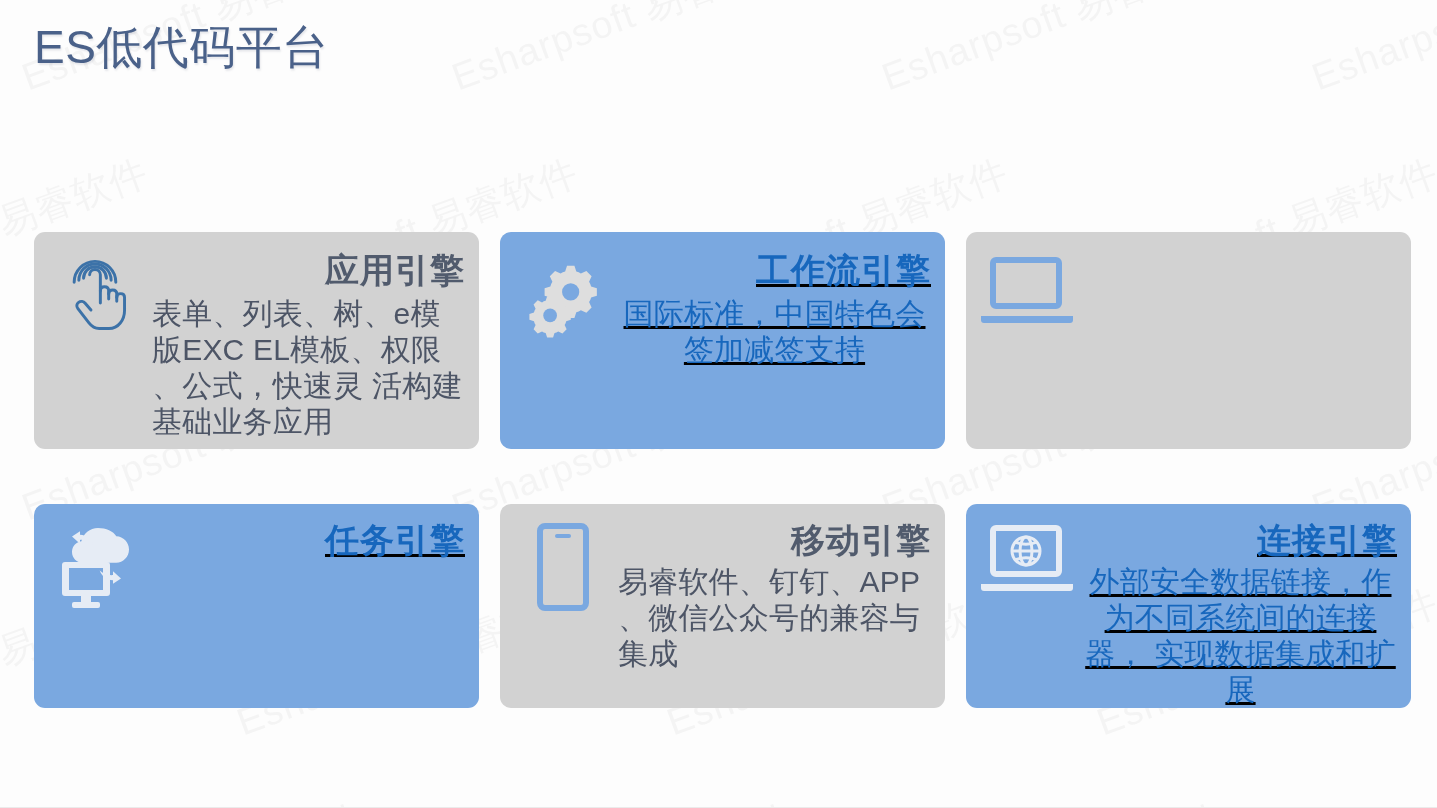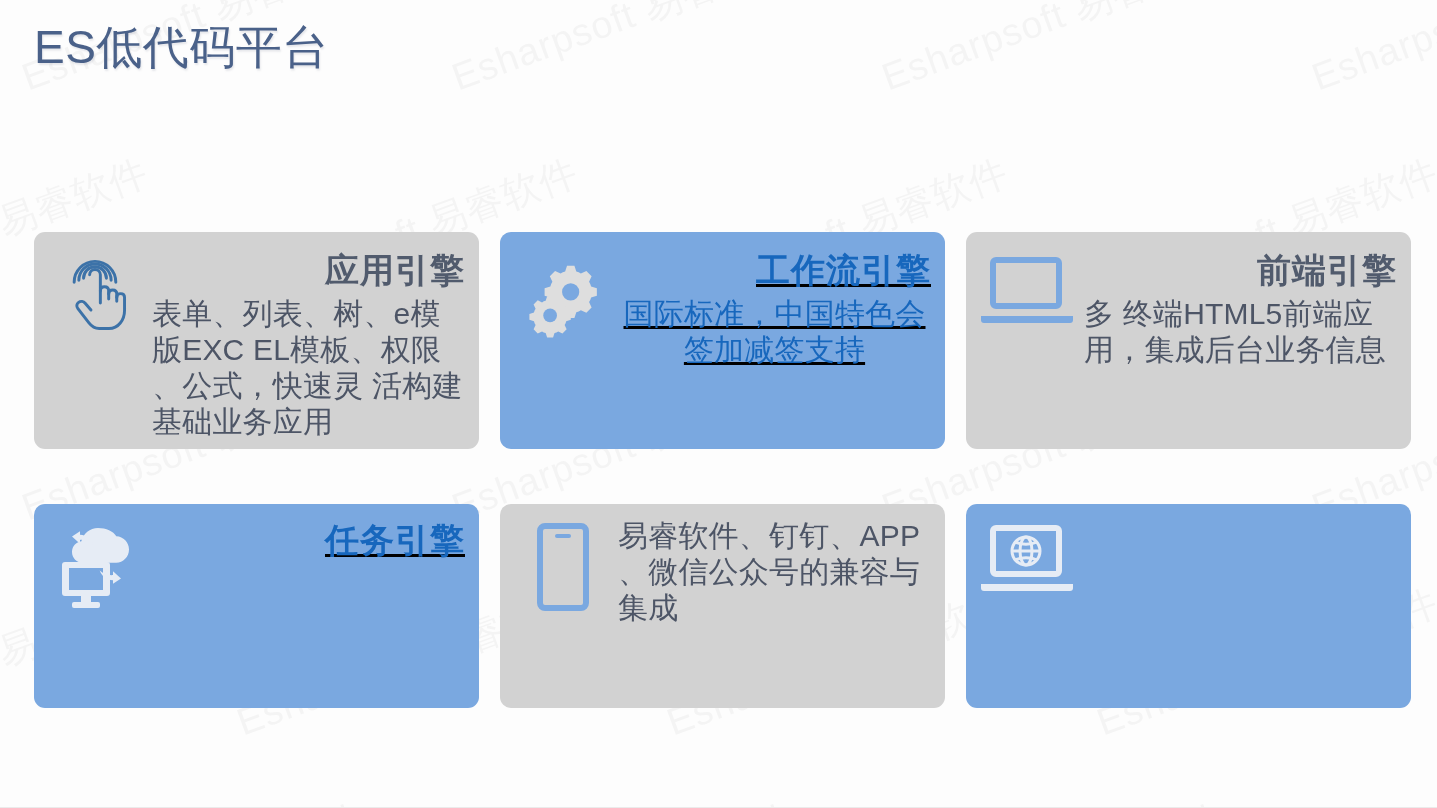--- a/index.html
+++ b/index.html
@@ -208,24 +208,20 @@
     </div>
 
     <div class="card theme-gray row1">
       <div class="card-icon">
         <svg class="ico" width="100" height="76" viewBox="0 0 100 76" aria-hidden="true">
           <rect x="14" y="6" width="66" height="46" rx="3" fill="none" stroke="#7aa8e0" stroke-width="6"></rect>
           <path d="M2 62h92a0 0 0 0 1 0 0v4a3 3 0 0 1-3 3H5a3 3 0 0 1-3-3v-4z" fill="#7aa8e0"></path>
           <path d="M40 62h16v3a2 2 0 0 1-2 2h-12a2 2 0 0 1-2-2v-3z" fill="#7aa8e0"></path>
         </svg>
       </div>
-      <div class="card-body">
-        <div class="card-title">前端引擎</div>
-        <div class="card-desc">多 终端HTML5前端应用，集成后台业务信息</div>
-      </div>
     </div>
 
     <div class="card theme-blue row2">
       <div class="card-icon">
         <svg class="ico" width="100" height="88" viewBox="0 0 100 88" aria-hidden="true">
           <g fill="#e6ecf5">
             <path d="M51 6c-8.1 0-14.9 5.6-16.6 13.2-5.3.7-9.4 5.2-9.4 10.7 0 6 4.8 10.8 10.8 10.8h33.4C76.1 40.7 82 34.8 82 27.5c0-7.1-5.6-12.9-12.7-13.2C66.3 9.2 59.1 6 51 6z"></path>
             <path d="M18 40h42a3 3 0 0 1 3 3v28a3 3 0 0 1-3 3H18a3 3 0 0 1-3-3V43a3 3 0 0 1 3-3zm4 6v22h34V46H22z"></path>
             <rect x="34" y="74" width="10" height="7"></rect>
             <rect x="25" y="80" width="28" height="6" rx="2"></rect>
@@ -240,34 +236,39 @@
     </div>
 
     <div class="card theme-gray row2">
       <div class="card-icon">
         <svg class="ico" width="56" height="90" viewBox="0 0 56 90" aria-hidden="true">
           <rect x="5" y="4" width="46" height="82" rx="5" fill="none" stroke="#7aa8e0" stroke-width="6"></rect>
           <rect x="20" y="12" width="16" height="4" rx="2" fill="#7aa8e0"></rect>
         </svg>
       </div>
       <div class="card-body">
+        <div class="card-title">移动引擎</div>
         <div class="card-desc">易睿软件、钉钉、APP 、微信公众号的兼容与集成</div>
       </div>
     </div>
 
     <div class="card theme-blue row2">
       <div class="card-icon">
         <svg class="ico" width="100" height="76" viewBox="0 0 100 76" aria-hidden="true">
           <rect x="14" y="6" width="66" height="46" rx="3" fill="none" stroke="#e6ecf5" stroke-width="6"></rect>
           <path d="M2 62h92v4a3 3 0 0 1-3 3H5a3 3 0 0 1-3-3v-4z" fill="#e6ecf5"></path>
           <path d="M40 62h16v3a2 2 0 0 1-2 2h-12a2 2 0 0 1-2-2v-3z" fill="#e6ecf5"></path>
           <g fill="none" stroke="#e6ecf5" stroke-width="3">
             <circle cx="47" cy="29" r="14"></circle>
             <ellipse cx="47" cy="29" rx="6" ry="14"></ellipse>
             <line x1="33" y1="29" x2="61" y2="29"></line>
             <path d="M36 20c6 3 16 3 22 0M36 38c6-3 16-3 22 0"></path>
           </g>
         </svg>
       </div>
+      <div class="card-body">
+        <div class="card-title">连接引擎</div>
+        <div class="card-desc">外部安全数据链接，作为不同系统间的连接器， 实现数据集成和扩展</div>
+      </div>
     </div>
 
   </div>
 </div>
 
 </body></html>

